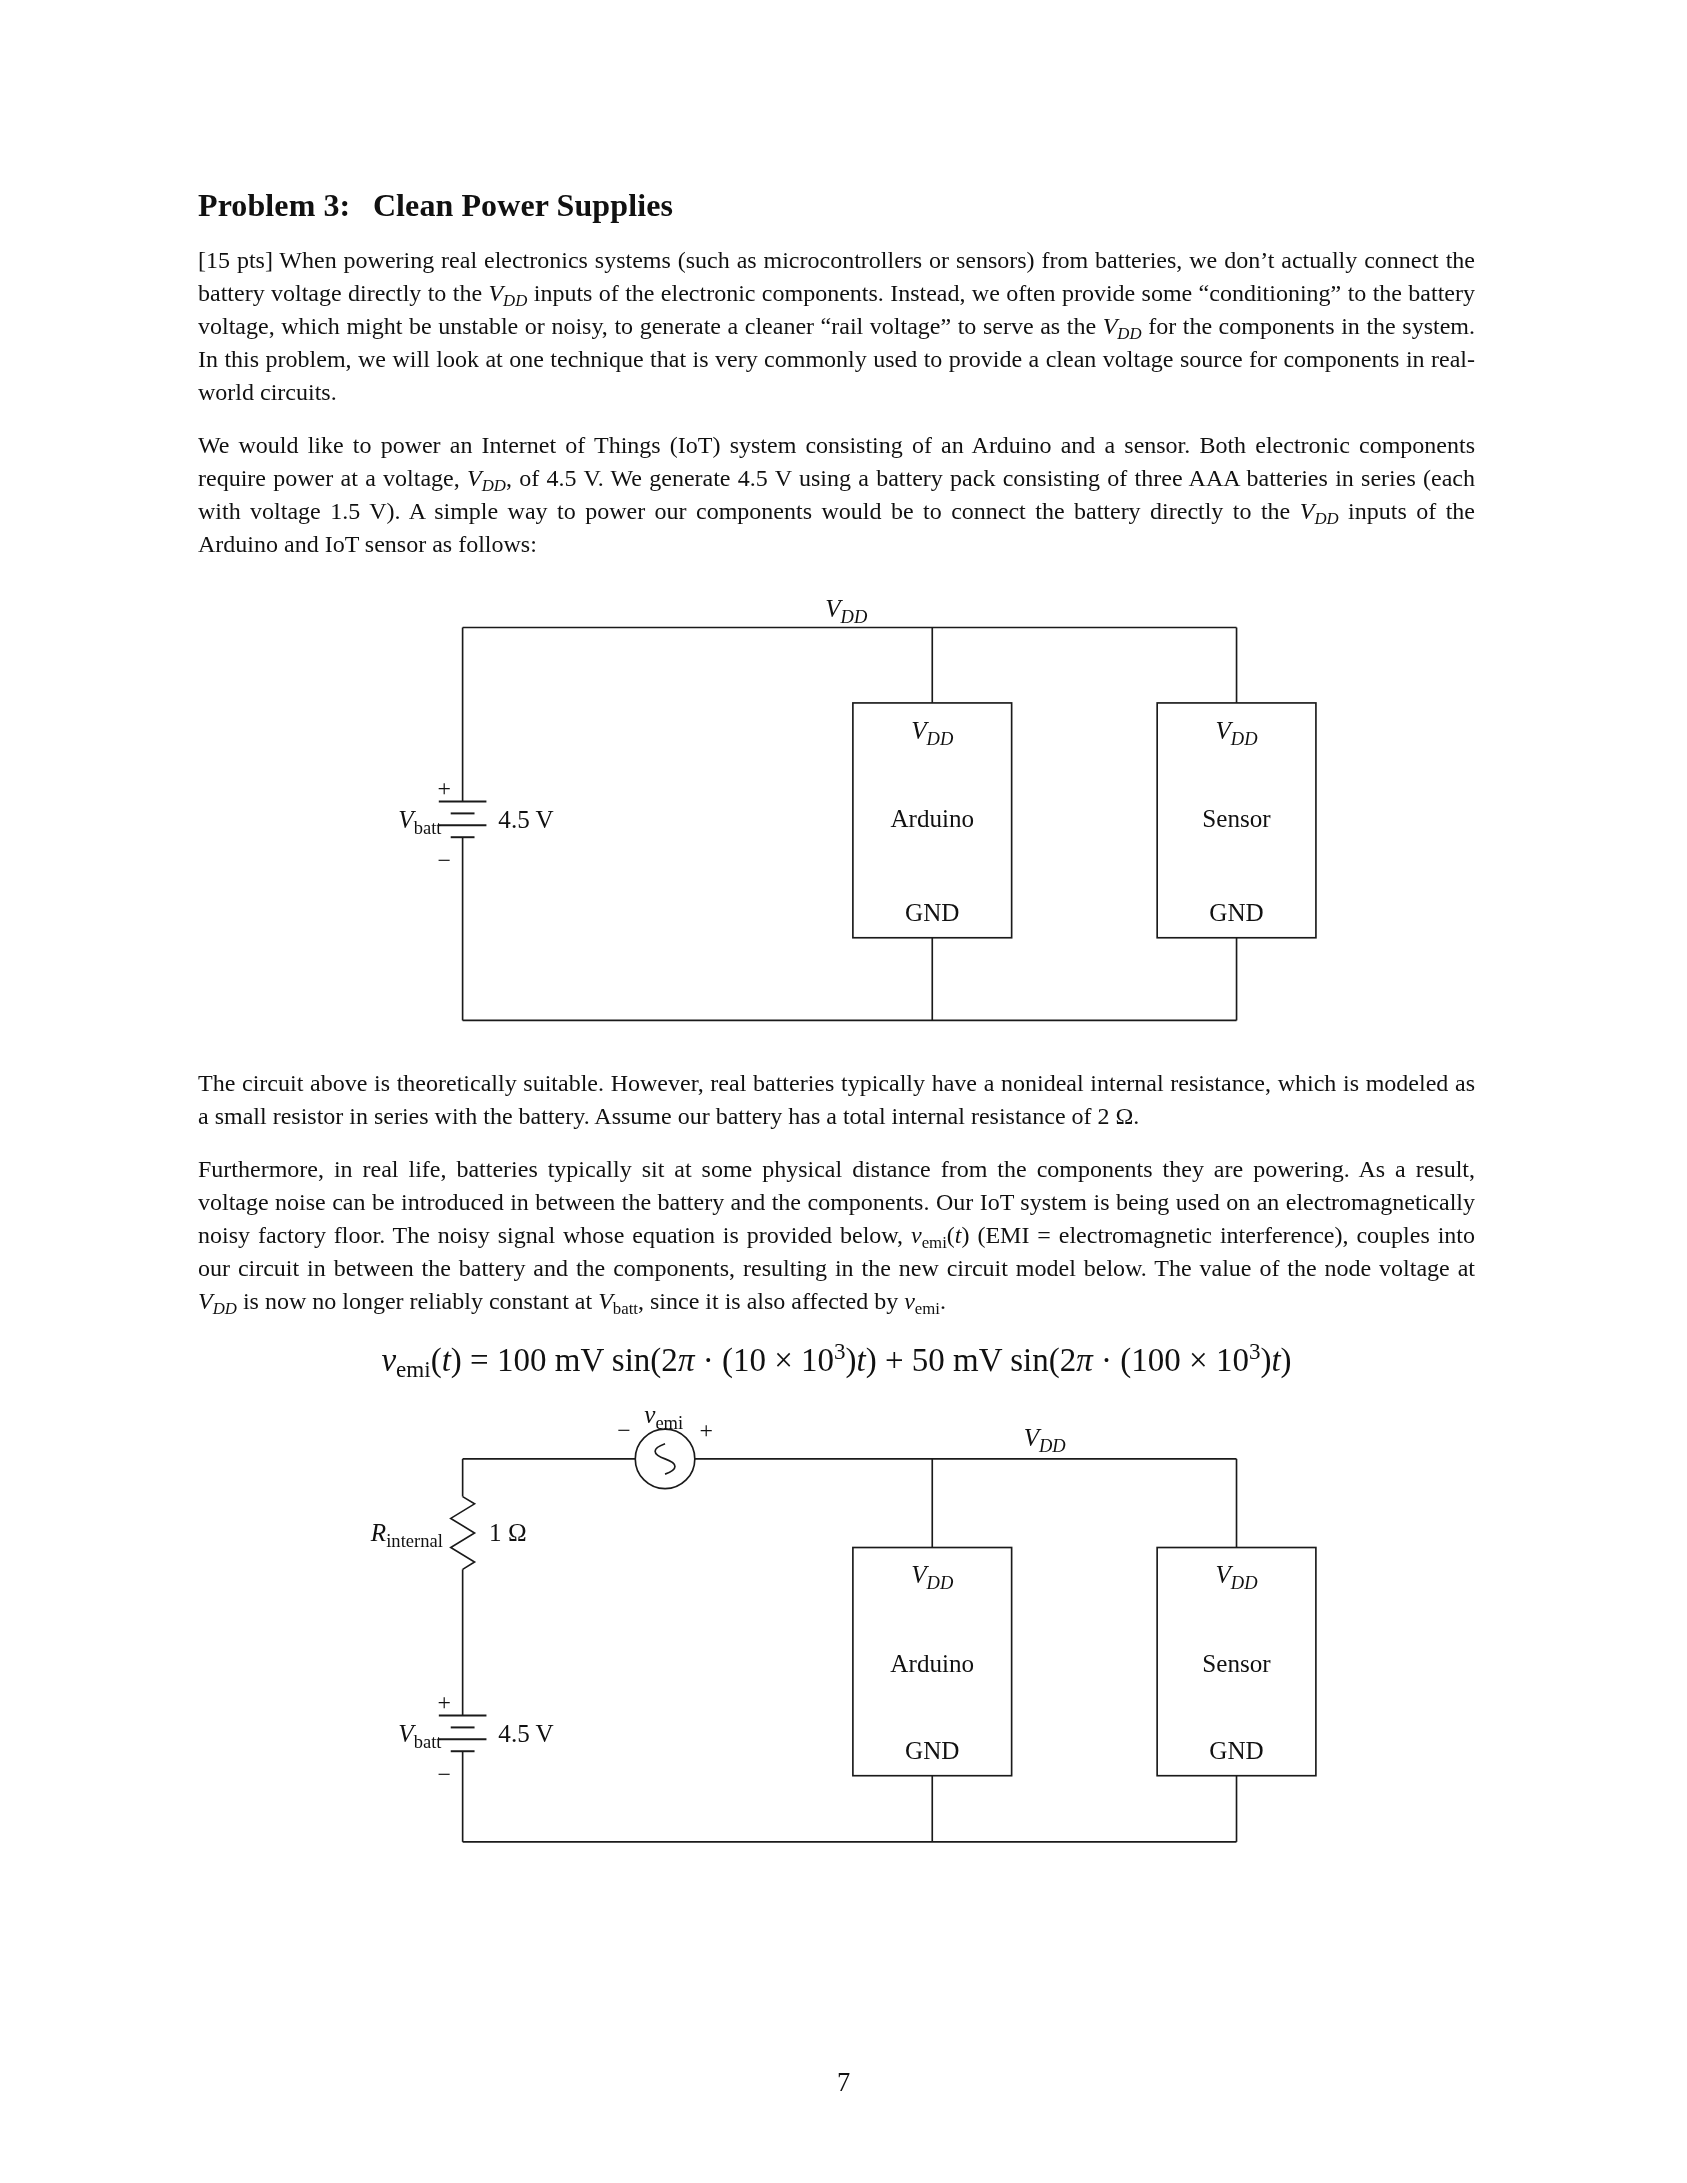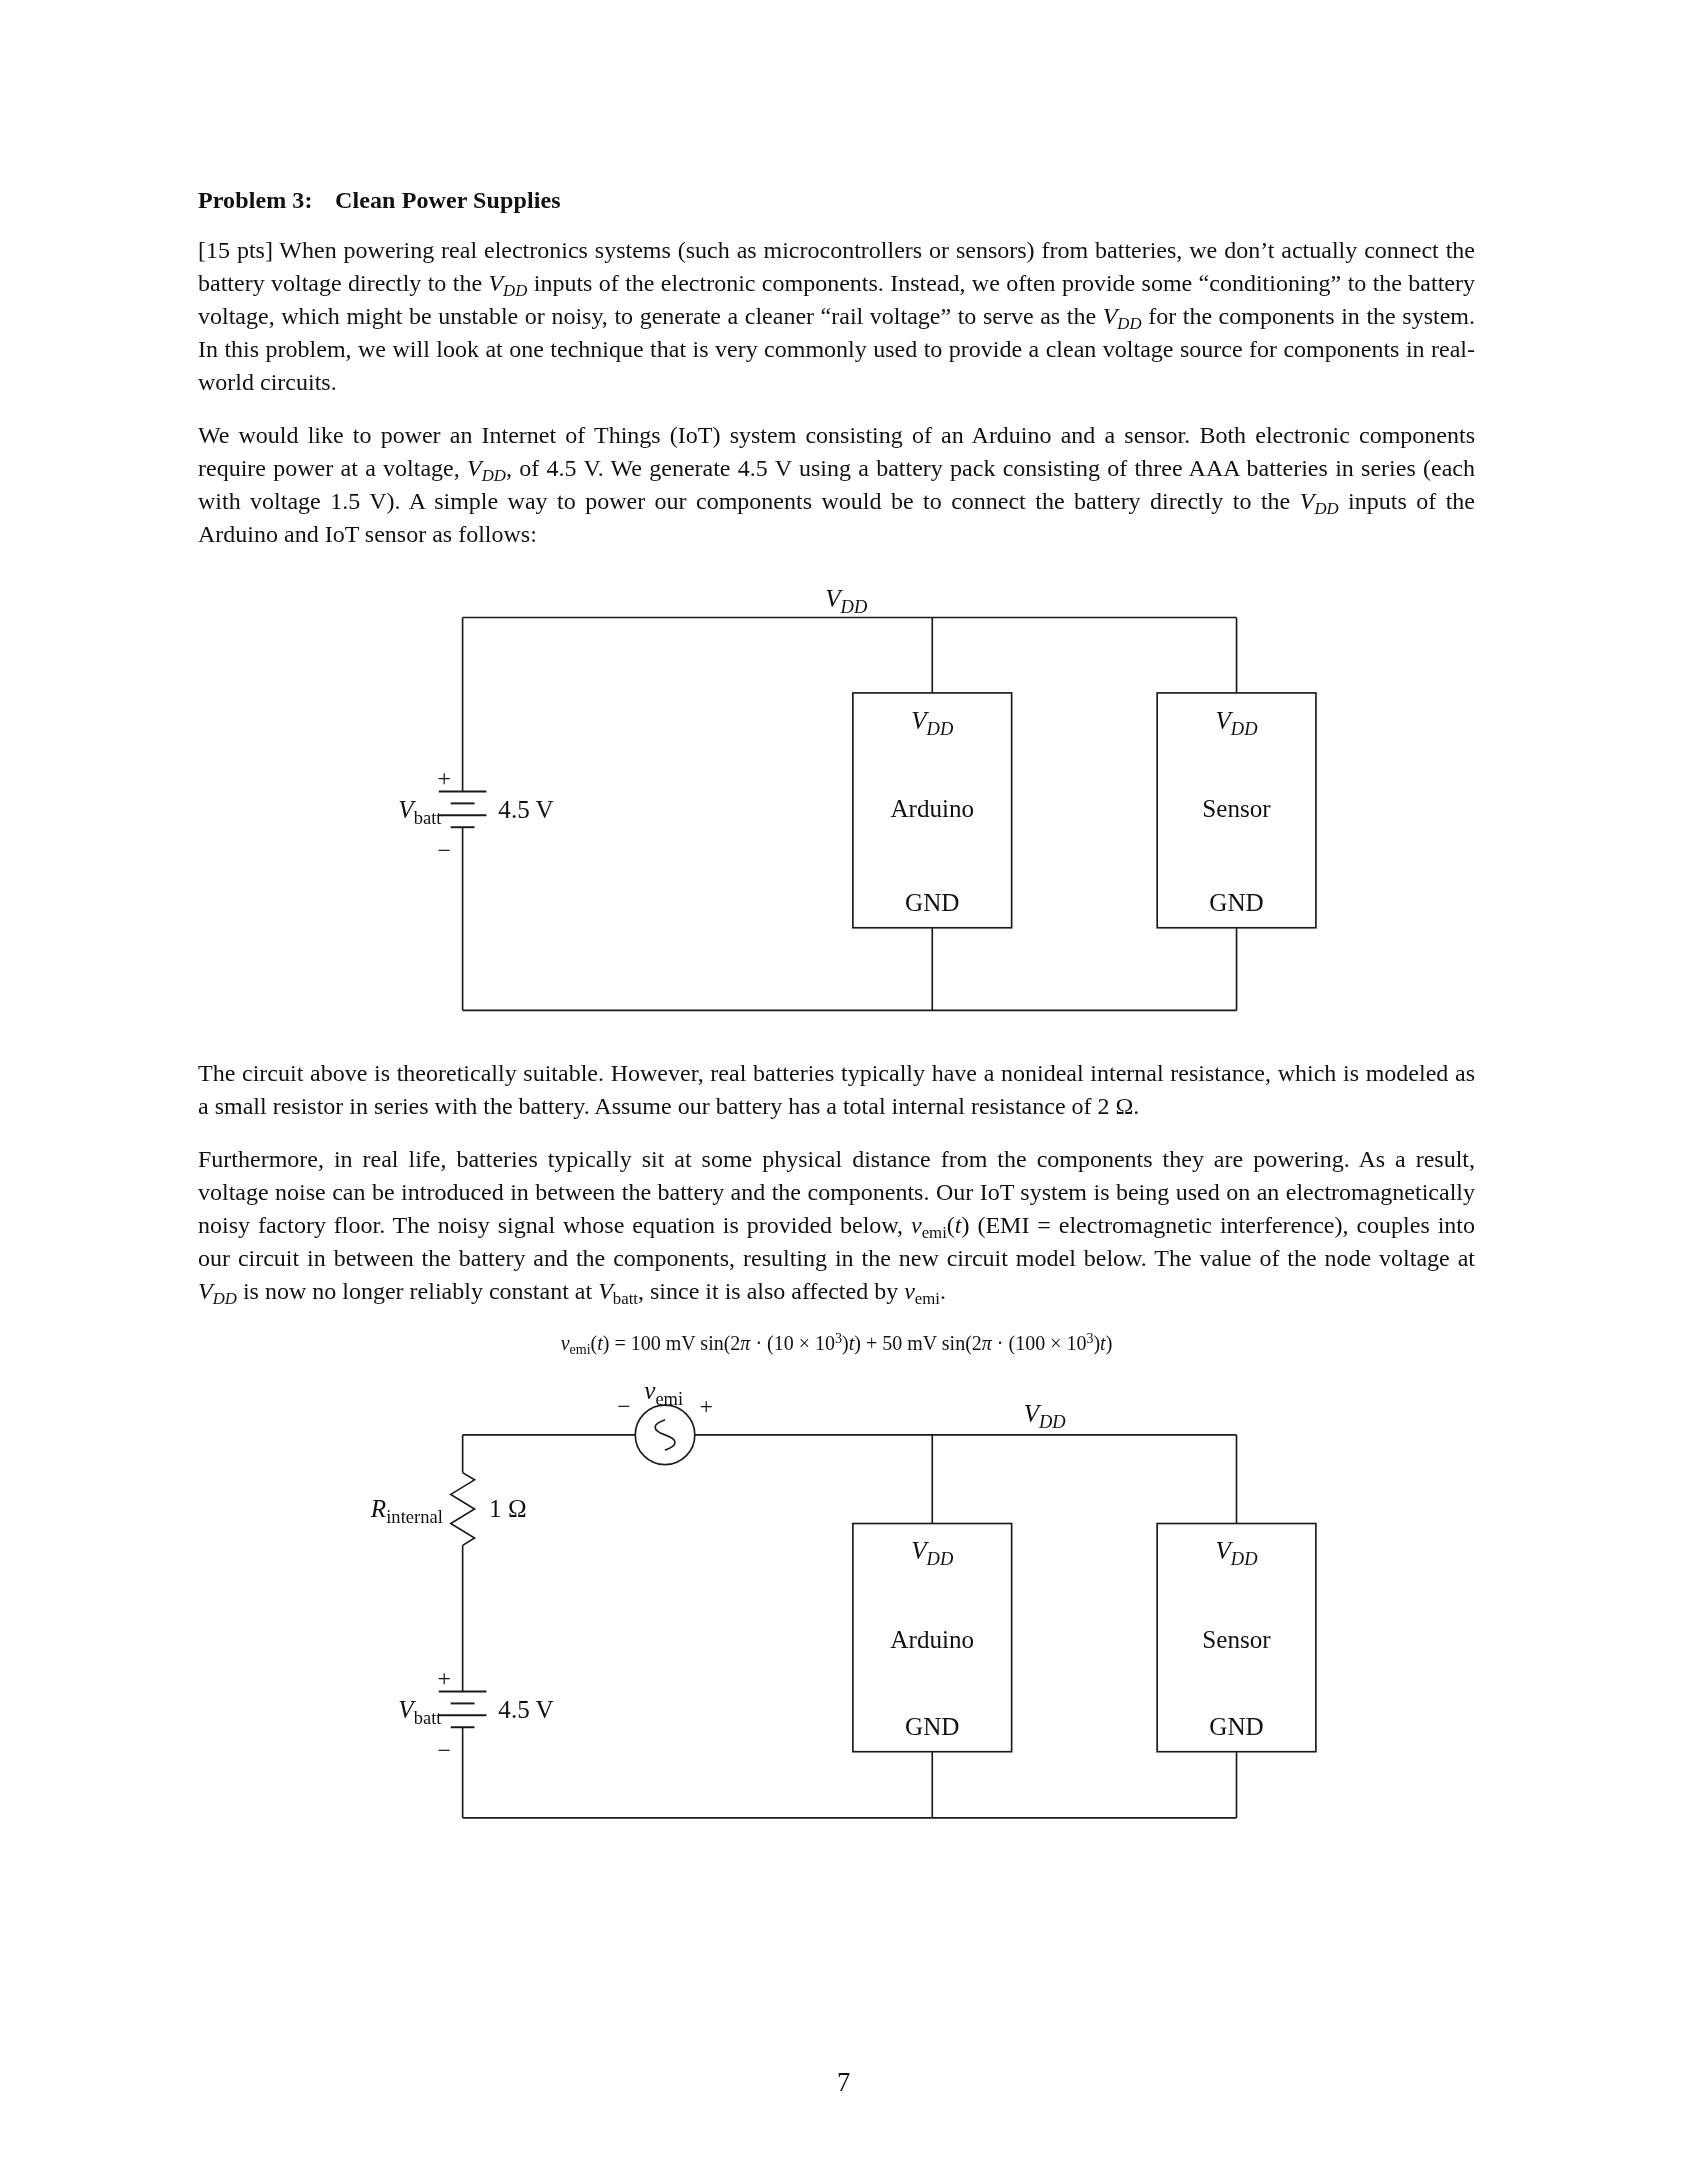--- a/index.html
+++ b/index.html
@@ -8,36 +8,36 @@
     width: 1687px;
     height: 2183px;
     background: #ffffff;
     color: #111;
     font-family: "Liberation Serif", serif;
     box-sizing: border-box;
     padding: 187px 212px 0 198px;
     overflow: hidden;
   }
   h1.problem-title {
-    font-size: 24px;
+    font-size: 32px;
     font-weight: bold;
     margin: 0;
     letter-spacing: 0.1px;
   }
   h1 .gap { display:inline-block; width: 22.5px; }
   p.body-par {
     font-size: 24px;
     line-height: 33px;
     text-align: justify;
     margin: 20px 0 0 0;
   }
   sub { font-size: 70%; line-height: 0; vertical-align: -0.28em; }
   sup { font-size: 70%; line-height: 0; vertical-align: 0.5em; }
   .equation {
-    font-size: 20px;
+    font-size: 33px;
     text-align: center;
     margin: 24px 0 5.3px 0;
   }
   figure.circuit { margin: 36px 0 9.3px 172px; }
   figure.circuit-2 { margin: 22.5px 0 0 172px; }
   svg { display:block; }
   .wire { stroke:#1a1a1a; stroke-width:2.5; fill:none; }
   .plate { stroke:#1a1a1a; stroke-width:3; fill:none; }
   .boxr { stroke:#1a1a1a; stroke-width:2.5; fill:none; }
   text.lbl { font-family:"Liberation Serif", serif; font-size:38px; fill:#111; }

